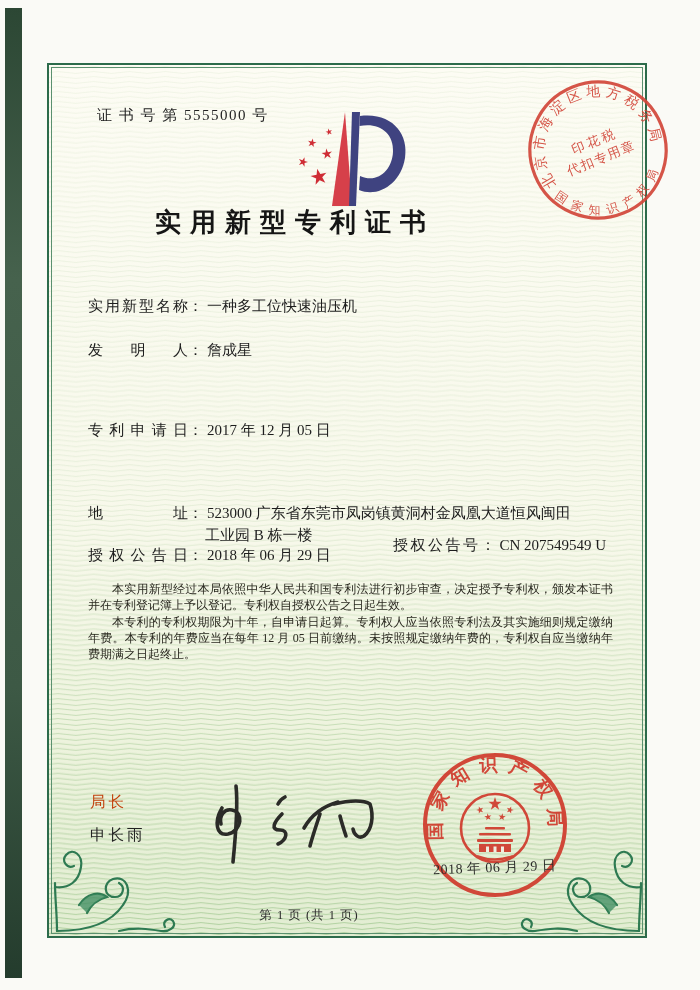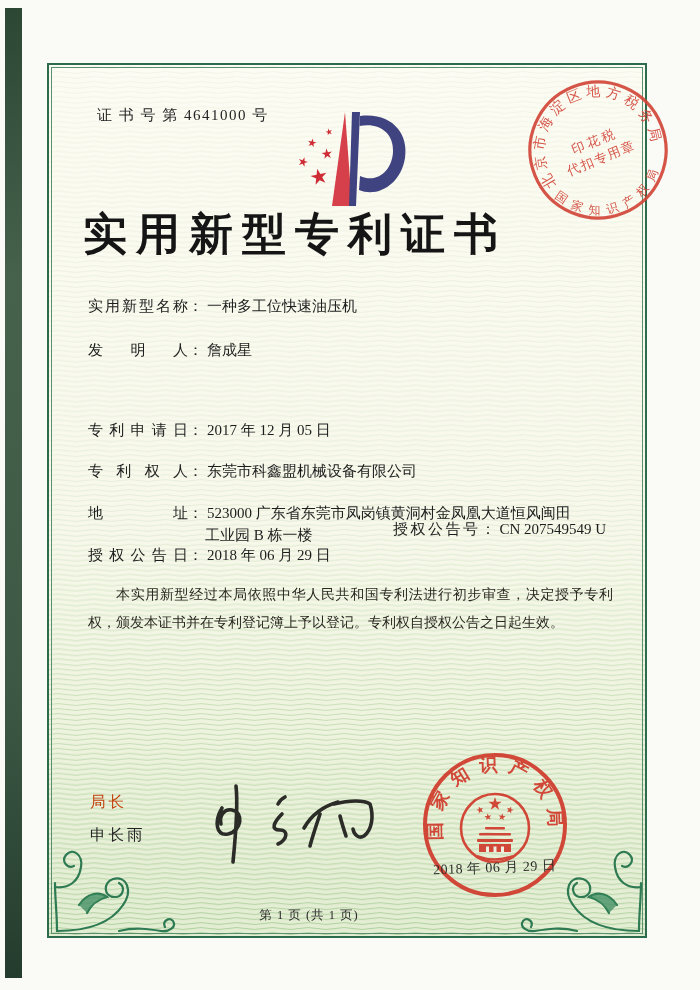--- a/index.html
+++ b/index.html
@@ -21,37 +21,37 @@
     border:2px solid #2c6b4b;box-sizing:border-box;
   }
   .frame::after{
     content:"";position:absolute;inset:2px;border:1px solid #5a906f;pointer-events:none;
   }
   .frame svg.waves{position:absolute;inset:0;width:100%;height:100%;display:block;}
   .abs{position:absolute;}
   .cert-no{left:97px;top:106px;font-size:15px;letter-spacing:1.5px;color:#242424;}
   .title{
     left:47px;top:205px;width:496px;text-align:center;
-    font-size:44px;font-weight:700;letter-spacing:9px;color:#151515;
+    font-size:26px;font-weight:700;letter-spacing:9px;color:#151515;
   }
   .frow{left:88px;width:540px;font-size:15px;line-height:19px;color:#1d1d1d;white-space:nowrap;}
   .flabel{
     display:inline-block;width:100px;vertical-align:top;
     text-align:justify;text-align-last:justify;text-justify:inter-character;
   }
   .fcolon{display:inline-block;margin-right:4px;}
   .fr1{top:297px}.fr2{top:341px}.fr3{top:381px}.fr4{top:421px}
   .fr5{top:462px}.fr6{top:504px}
   .fr6b{left:205px;top:526px;font-size:15px;color:#1d1d1d;}
   .fr7{top:546px}
-  .fr7b{left:393px;top:520px;font-size:15px;white-space:nowrap;color:#1d1d1d;}
+  .fr7b{left:393px;top:536px;font-size:15px;white-space:nowrap;color:#1d1d1d;}
   .fr7b .glabel{letter-spacing:2.5px;}
   .paras{left:88px;top:581px;width:525px;}
   .paras p{
-    margin:0 0 1px 0;font-size:14px;line-height:28px;
+    margin:0 0 1px 0;font-size:12px;line-height:16px;
     text-indent:2em;text-align:justify;color:#29281f;
   }
   .director-label{left:90px;top:792px;font-size:15.5px;letter-spacing:3px;color:#c2410c;}
   .director-name{left:90px;top:825px;font-size:15.5px;letter-spacing:3px;color:#222;text-align:right;}
   .footer{left:47px;top:907px;width:524px;text-align:center;font-size:12.5px;letter-spacing:1px;color:#2a2a2a;}
   svg{display:block;}
   .seal{opacity:.92;}
 </style>
 </head>
 <body>
@@ -86,21 +86,21 @@
         </linearGradient>
         <mask id="fade">
             <rect x="0" y="0" width="600" height="875" fill="url(#fadeGrad)"></rect>
           </mask>
       </defs>
       <rect x="0" y="0" width="600" height="875" fill="url(#tint)"></rect>
       <rect x="0" y="0" width="600" height="875" fill="url(#wv)" mask="url(#fade)"></rect>
     </svg>
   </div>
 
-  <div class="abs cert-no">证 书 号 第 4641000 号</div>
+  <div class="abs cert-no">证 书 号 第 5555000 号</div>
 
   <svg class="abs" style="left:272px;top:106px" width="170" height="108" viewBox="0 0 170 108">
     <polygon points="73,6 60,100 80,100" fill="#d6404a"></polygon>
     <polygon points="80,6 88,6 84,100 77,100" fill="#3f4380"></polygon>
     <path d="M88,10 C120,6 137,28 133,52 C129,78 106,92 87,84 L88,70 C106,78 120,64 121,46 C122,26 106,16 87.5,20 Z" fill="#3f4380"></path>
     <g fill="#cf2d35">
       <use href="#star" transform="translate(57 26) scale(3.5) rotate(-15)"></use>
       <use href="#star" transform="translate(40 37) scale(4.5) rotate(12)"></use>
       <use href="#star" transform="translate(55 48) scale(5.5) rotate(-8)"></use>
       <use href="#star" transform="translate(31 56) scale(5) rotate(18)"></use>
@@ -130,36 +130,34 @@
 
   <div class="abs frow fr1">
     <span class="flabel">实用新型名称</span><span class="fcolon">：</span><span class="fvalue">一种多工位快速油压机</span>
   </div>
   <div class="abs frow fr2">
     <span class="flabel">发明人</span><span class="fcolon">：</span><span class="fvalue">詹成星</span>
   </div>
   <div class="abs frow fr4">
     <span class="flabel">专利申请日</span><span class="fcolon">：</span><span class="fvalue">2017 年 12 月 05 日</span>
   </div>
-  <div class="abs frow fr5">
-    <span class="flabel">专利权人</span><span class="fcolon">：</span><span class="fvalue">东莞市科鑫盟机械设备有限公司</span>
-  </div>
   <div class="abs frow fr6">
     <span class="flabel">地址</span><span class="fcolon">：</span><span class="fvalue">523000 广东省东莞市凤岗镇黄洞村金凤凰大道恒风闽田</span>
   </div>
   <div class="abs fr6b">工业园 B 栋一楼</div>
   <div class="abs frow fr7">
     <span class="flabel">授权公告日</span><span class="fcolon">：</span><span class="fvalue">2018 年 06 月 29 日</span>
   </div>
   <div class="abs fr7b">
     <span class="glabel">授权公告号</span><span class="fcolon">：</span><span class="fvalue">CN 207549549 U</span>
   </div>
 
   <div class="abs paras">
     <p>本实用新型经过本局依照中华人民共和国专利法进行初步审查，决定授予专利权，颁发本证书并在专利登记簿上予以登记。专利权自授权公告之日起生效。</p>
+    <p>本专利的专利权期限为十年，自申请日起算。专利权人应当依照专利法及其实施细则规定缴纳年费。本专利的年费应当在每年 12 月 05 日前缴纳。未按照规定缴纳年费的，专利权自应当缴纳年费期满之日起终止。</p>
   </div>
 
   <div class="abs director-label">局长</div>
   <div class="abs director-name">申长雨</div>
 
   <svg class="abs" style="left:192px;top:770px" width="205" height="100" viewBox="0 0 205 100">
     <g fill="none" stroke="#2b2b28" stroke-width="3.6" stroke-linecap="round" stroke-linejoin="round">
       <path d="M30,38 C22,52 24,66 36,64 C50,61 52,42 40,40 C32,38.5 27,46 29,54"></path>
       <path d="M44,16 C46,34 44,62 41,92"></path>
       <path d="M86,34 C88,30 91,28 93,27"></path>

